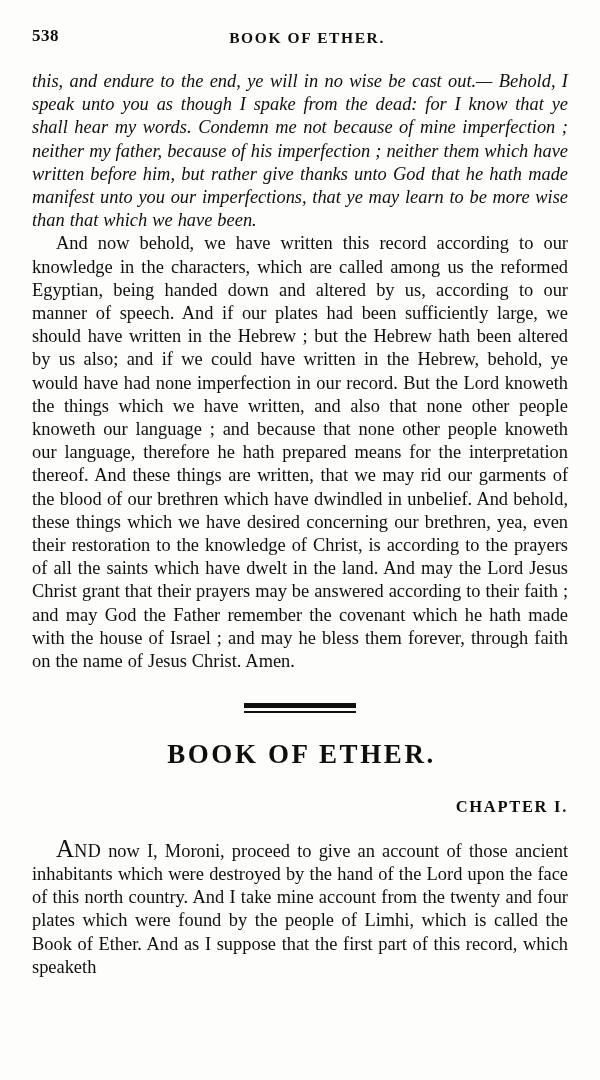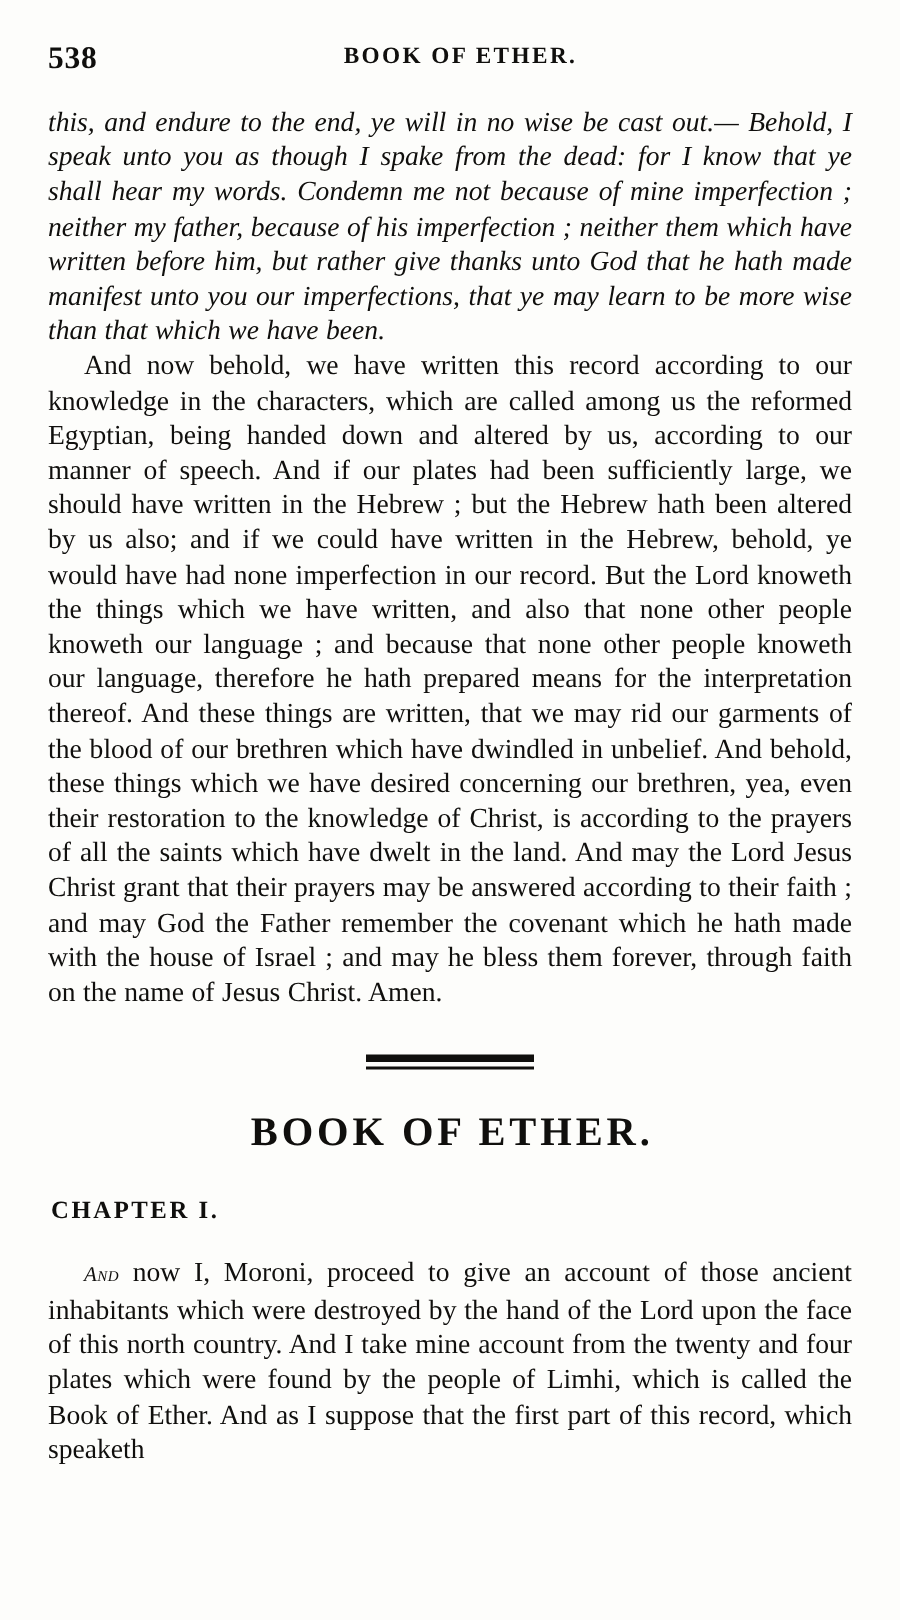--- a/index.html
+++ b/index.html
@@ -28,21 +28,21 @@
   .header {
     position: relative;
     height: 44px;
     margin-top: 26px;
   }
   .folio {
     position: absolute;
     left: 0;
     top: 0;
     font-weight: bold;
-    font-size: 21px;
+    font-size: 17px;
     letter-spacing: 0.5px;
   }
   .running-head {
     position: absolute;
     left: 0;
     right: 0;
     top: 3px;
     text-align: center;
     font-weight: bold;
     font-size: 15.5px;
@@ -66,23 +66,22 @@
     text-align: justify;
     text-align-last: left;
   }
   .para.no-indent {
     text-indent: 0;
     font-style: italic;
   }
 
   .smallcaps {
     font-variant: small-caps;
-    font-size: 14px;
+    font-size: 25px;
     letter-spacing: 0.3px;
-    font-style: italic;
   }
 
   
   .ornament {
     width: 112px;
     margin: 30px auto 0 auto;
   }
   .ornament .rule-thick {
     height: 5px;
     background: #100f0d;
@@ -96,21 +95,21 @@
   
   .book-title {
     text-align: center;
     font-weight: bold;
     font-size: 27px;
     letter-spacing: 2.6px;
     margin: 26px 0 0 0;
     padding-left: 3px;
   }
   .chapter-title {
-    text-align: left;
+    text-align: right;
     font-weight: bold;
     font-size: 16.5px;
     letter-spacing: 1.7px;
     margin: 27px 0 0 0;
     padding-left: 2px;
   }
 
   .chapter-body {
     margin-top: 20px;
   }

